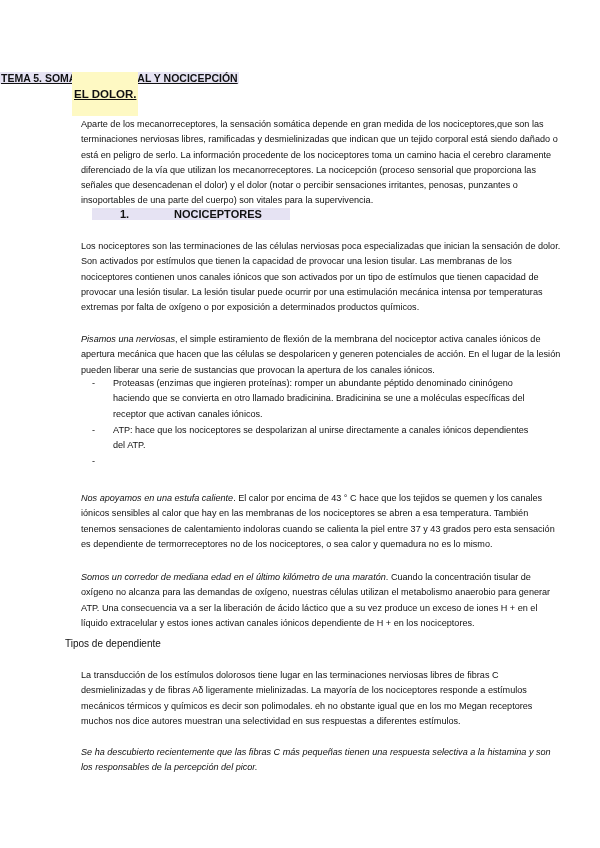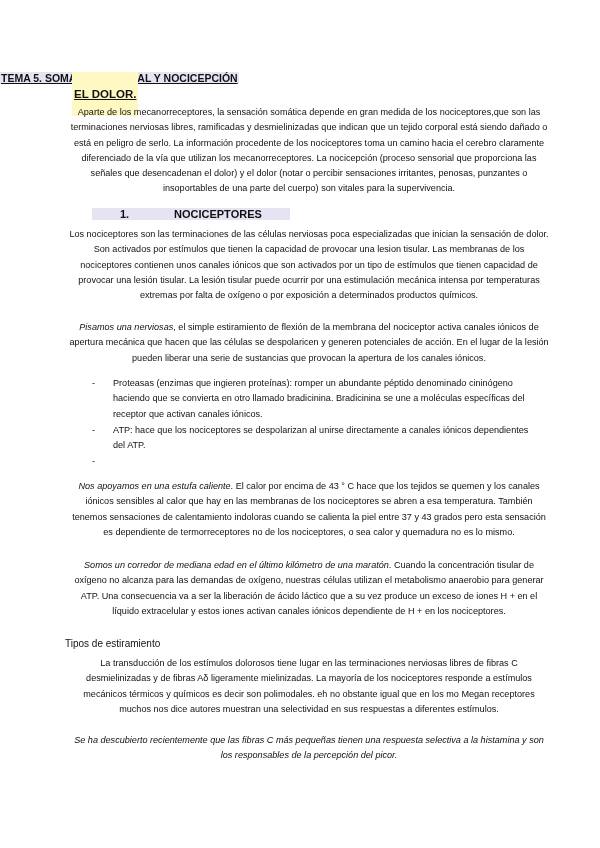--- a/index.html
+++ b/index.html
@@ -5,21 +5,21 @@
   html, body { margin: 0; padding: 0; background: #ffffff; }
   body { width: 600px; height: 848px; position: relative; overflow: hidden;
          font-family: "Liberation Sans", sans-serif; color: #111; }
   .page { position: absolute; left: 0; top: 0; width: 600px; height: 848px; }
   .title { position: absolute; top: 72px; left: 0; width: 600px; text-align: left;
            font-size: 10.5px; font-weight: bold; }
   .title span { background: #e6e3f3; text-decoration: underline; padding: 0 1px; }
   .h-dolor { position: absolute; top: 88px; left: 72px; font-size: 11.5px; font-weight: bold; }
   .h-dolor span { background: #fef9c3; text-decoration: underline; padding: 16px 2px; }
   .para { position: absolute; left: 65px; width: 480px; font-size: 9.1px; line-height: 15.3px;
-          margin: 4px; text-align: center; }
+          margin: 16px; }
   .h1 { position: absolute; top: 208px; left: 92px; font-size: 11px; font-weight: bold; }
   .h1 span { background: #e6e3f3; padding: 0 14px; }
   .h1 .num { display: inline-block; width: 26px; }
   ul.bul { position: absolute; left: 65px; width: 475px; margin: 0; padding: 0; list-style: none;
            font-size: 9.1px; line-height: 15.3px; }
   ul.bul li { position: relative; padding-left: 48px; margin-bottom: 1px; }
   ul.bul li .dash { position: absolute; left: 27px; top: 0; }
   .sub { position: absolute; top: 638px; left: 65px; font-size: 10px; }
   em { font-style: italic; }
 </style>
@@ -49,19 +49,19 @@
   <ul class="bul" style="top:376px;">
     <li><span class="dash">-</span><span>Proteasas (enzimas que ingieren proteínas): romper un abundante péptido denominado cininógeno haciendo que se convierta en otro llamado bradicinina. Bradicinina se une a moléculas específicas del receptor que activan canales iónicos.</span></li>
     <li><span class="dash">-</span><span>ATP: hace que los nociceptores se despolarizan al unirse directamente a canales iónicos dependientes del ATP.</span></li>
     <li><span class="dash">-</span></li>
   </ul>
 
   <p class="para" style="top:475px;"><em>Nos apoyamos en una estufa caliente</em><span>.  El calor por encima de 43 ° C hace que los tejidos se quemen y los canales iónicos sensibles al calor que hay en las membranas de los nociceptores se abren a esa temperatura. También tenemos sensaciones de calentamiento indoloras cuando se calienta la piel entre 37 y 43 grados pero esta sensación es dependiente de termorreceptores no de los nociceptores, o sea calor y quemadura no es lo mismo.</span></p>
 
   <p class="para" style="top:554px;"><em>Somos un corredor de mediana edad en el último kilómetro de una maratón</em><span>. Cuando la concentración tisular de oxígeno no alcanza para las demandas de oxígeno, nuestras células utilizan el metabolismo anaerobio para generar ATP.  Una consecuencia va a ser la liberación de ácido láctico que a su vez produce un exceso de iones H + en el líquido extracelular y estos iones activan canales iónicos dependiente de H + en los nociceptores.</span></p>
 
-  <div class="sub">Tipos de estiramiento</div>
+  <div class="sub">Tipos de dependiente</div>
 
   <p class="para" style="top:652px;">La transducción de los estímulos dolorosos tiene lugar en las terminaciones nerviosas libres de fibras C desmielinizadas y de fibras Aδ ligeramente mielinizadas. La mayoría de los nociceptores responde a estímulos mecánicos térmicos y químicos es decir son polimodales.  eh no obstante igual que en los mo Megan receptores muchos nos dice autores muestran una selectividad en sus respuestas a diferentes estímulos.</p>
 
   <p class="para" style="top:729px;"><em>Se ha descubierto recientemente que las fibras C más pequeñas tienen una respuesta selectiva a la histamina y son los responsables de la percepción del picor.</em></p>
 
 </div>
 
 </body></html>

